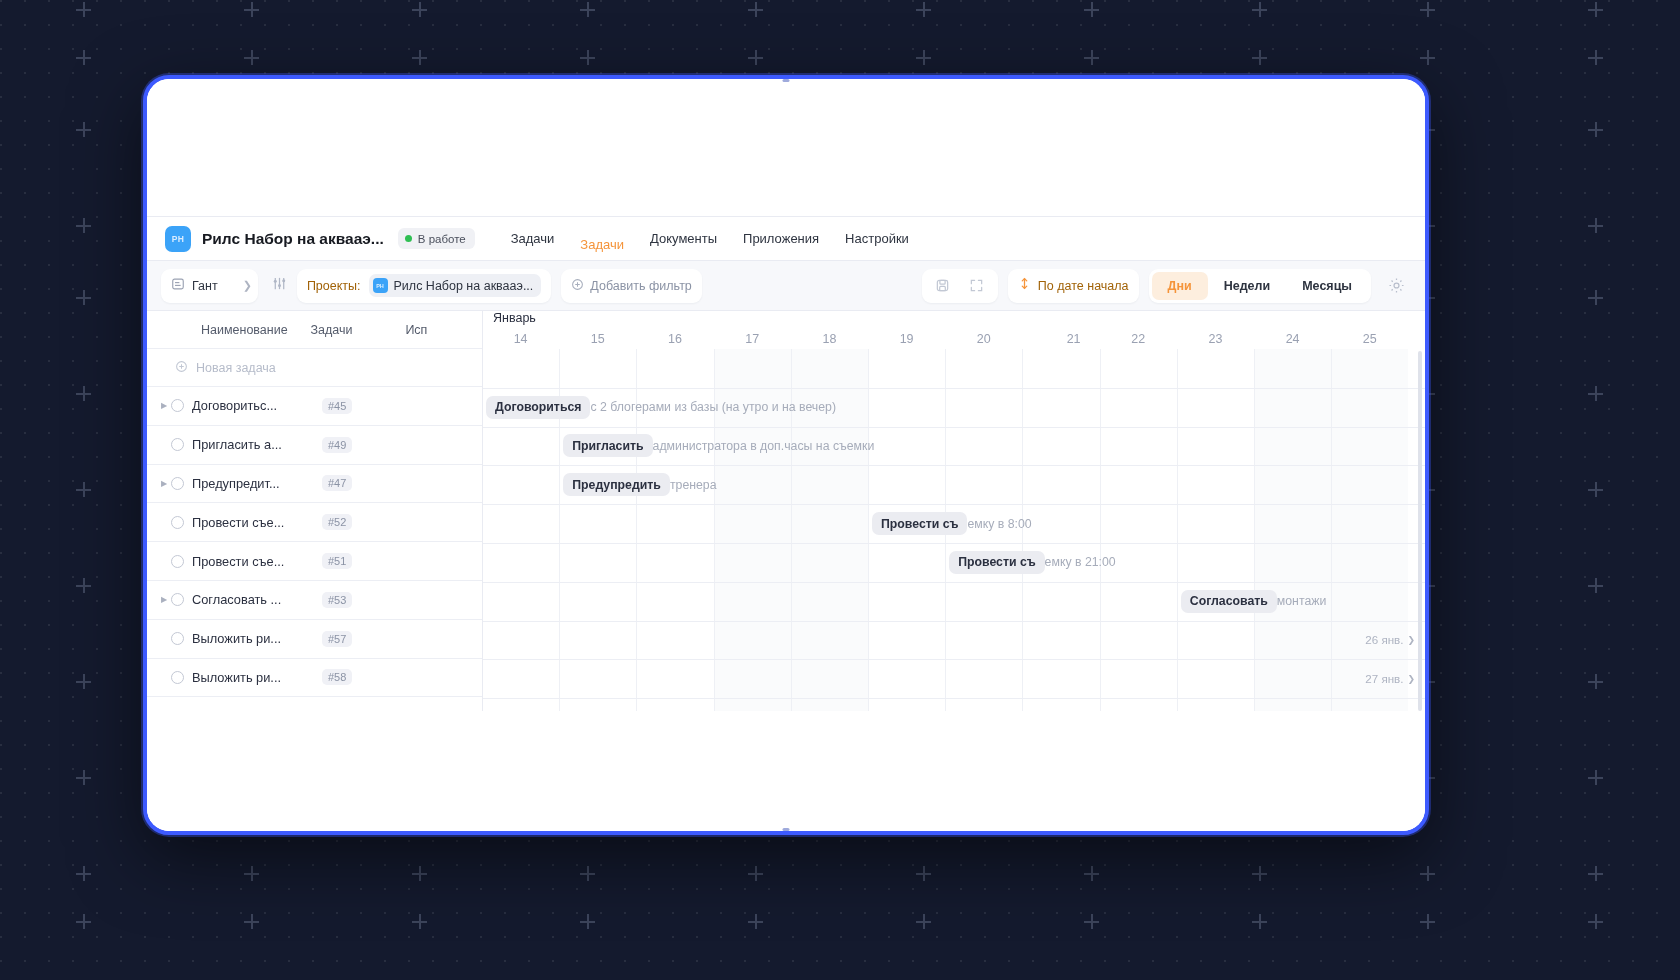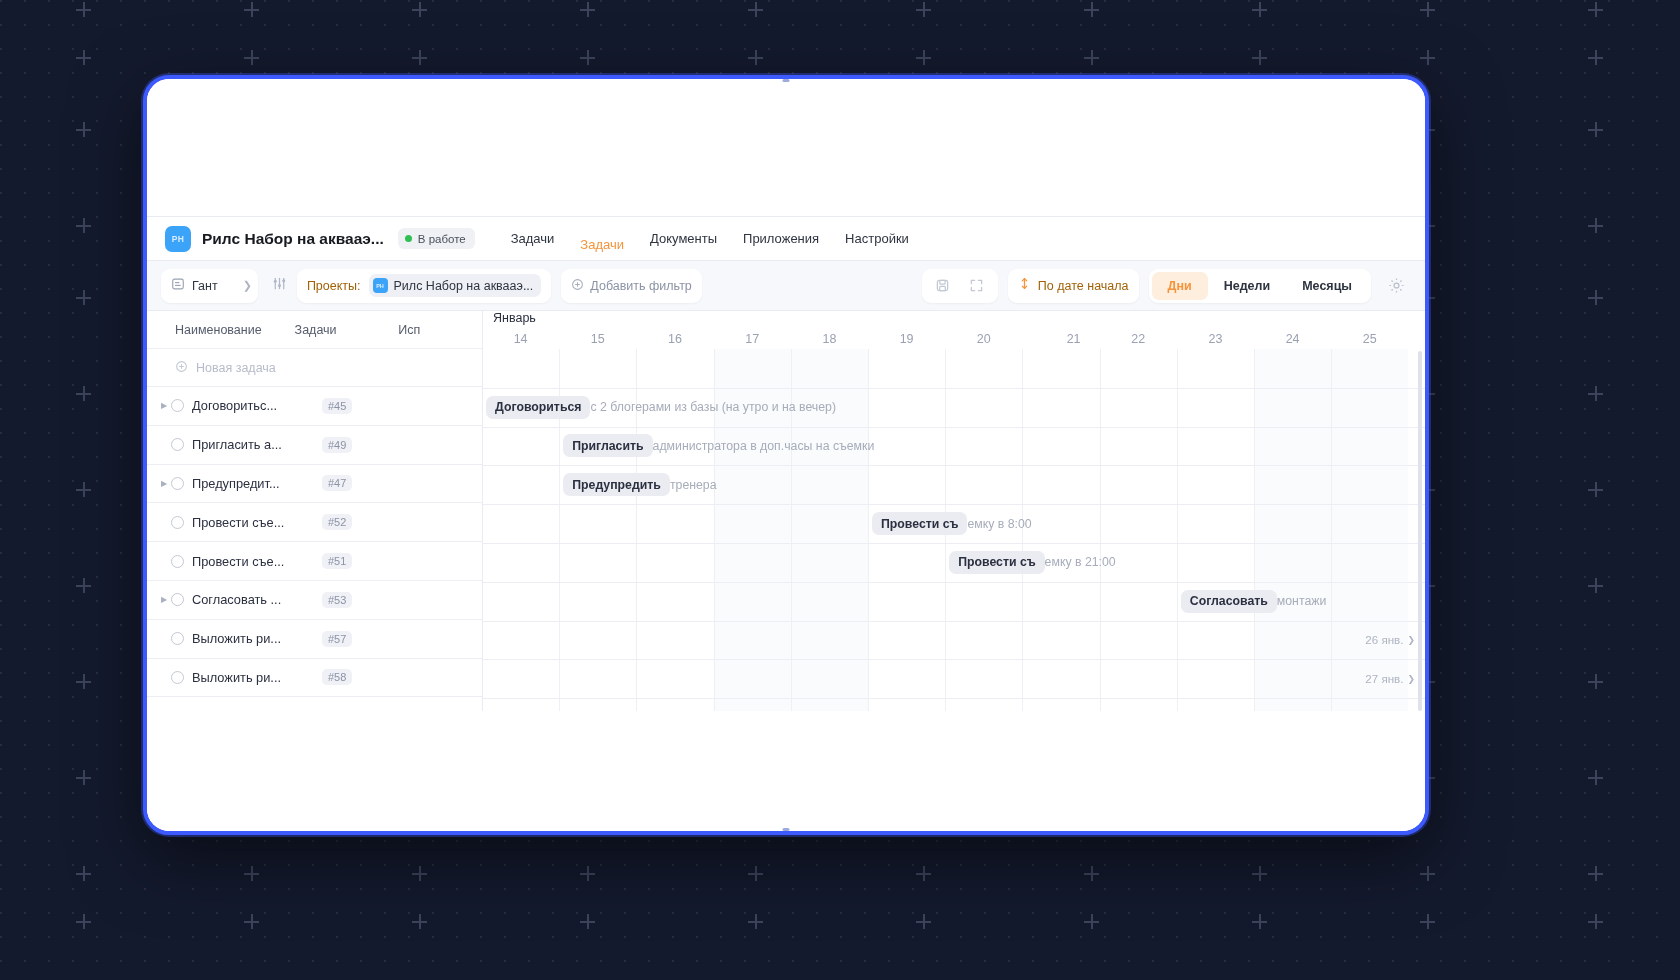--- a/index.html
+++ b/index.html
@@ -145,21 +145,21 @@
   
   .gantt { display: flex; height: 400px; position: relative; background:#fff; }
 
   
   .left-pane { width: 336px; flex: none; border-right: 1px solid #e9ebf2; position: relative; z-index: 3; background:#fff;}
   .lp-head {
     height: 38px; display: flex; align-items: center;
     border-bottom: 1px solid #eceef4;
     font-size: 12.5px; color: #545b6b;
   }
-  .col-name { width: 148px; padding-left: 28px; }
+  .col-name { width: 148px; padding-left: 28px; margin-left: 26px; }
   .col-num  { width: 104px; }
   .col-asg  { width: 84px; overflow:hidden; white-space:nowrap;}
   .lp-new {
     height: 38px; display: flex; align-items: center; gap: 8px;
     padding-left: 28px; font-size: 12.5px; color: #b6bcca;
     border-bottom: 1px solid #eceef4; cursor: pointer;
   }
   .task-row {
     height: 38.8px; display: flex; align-items: center;
     border-bottom: 1px solid #eceef4;

